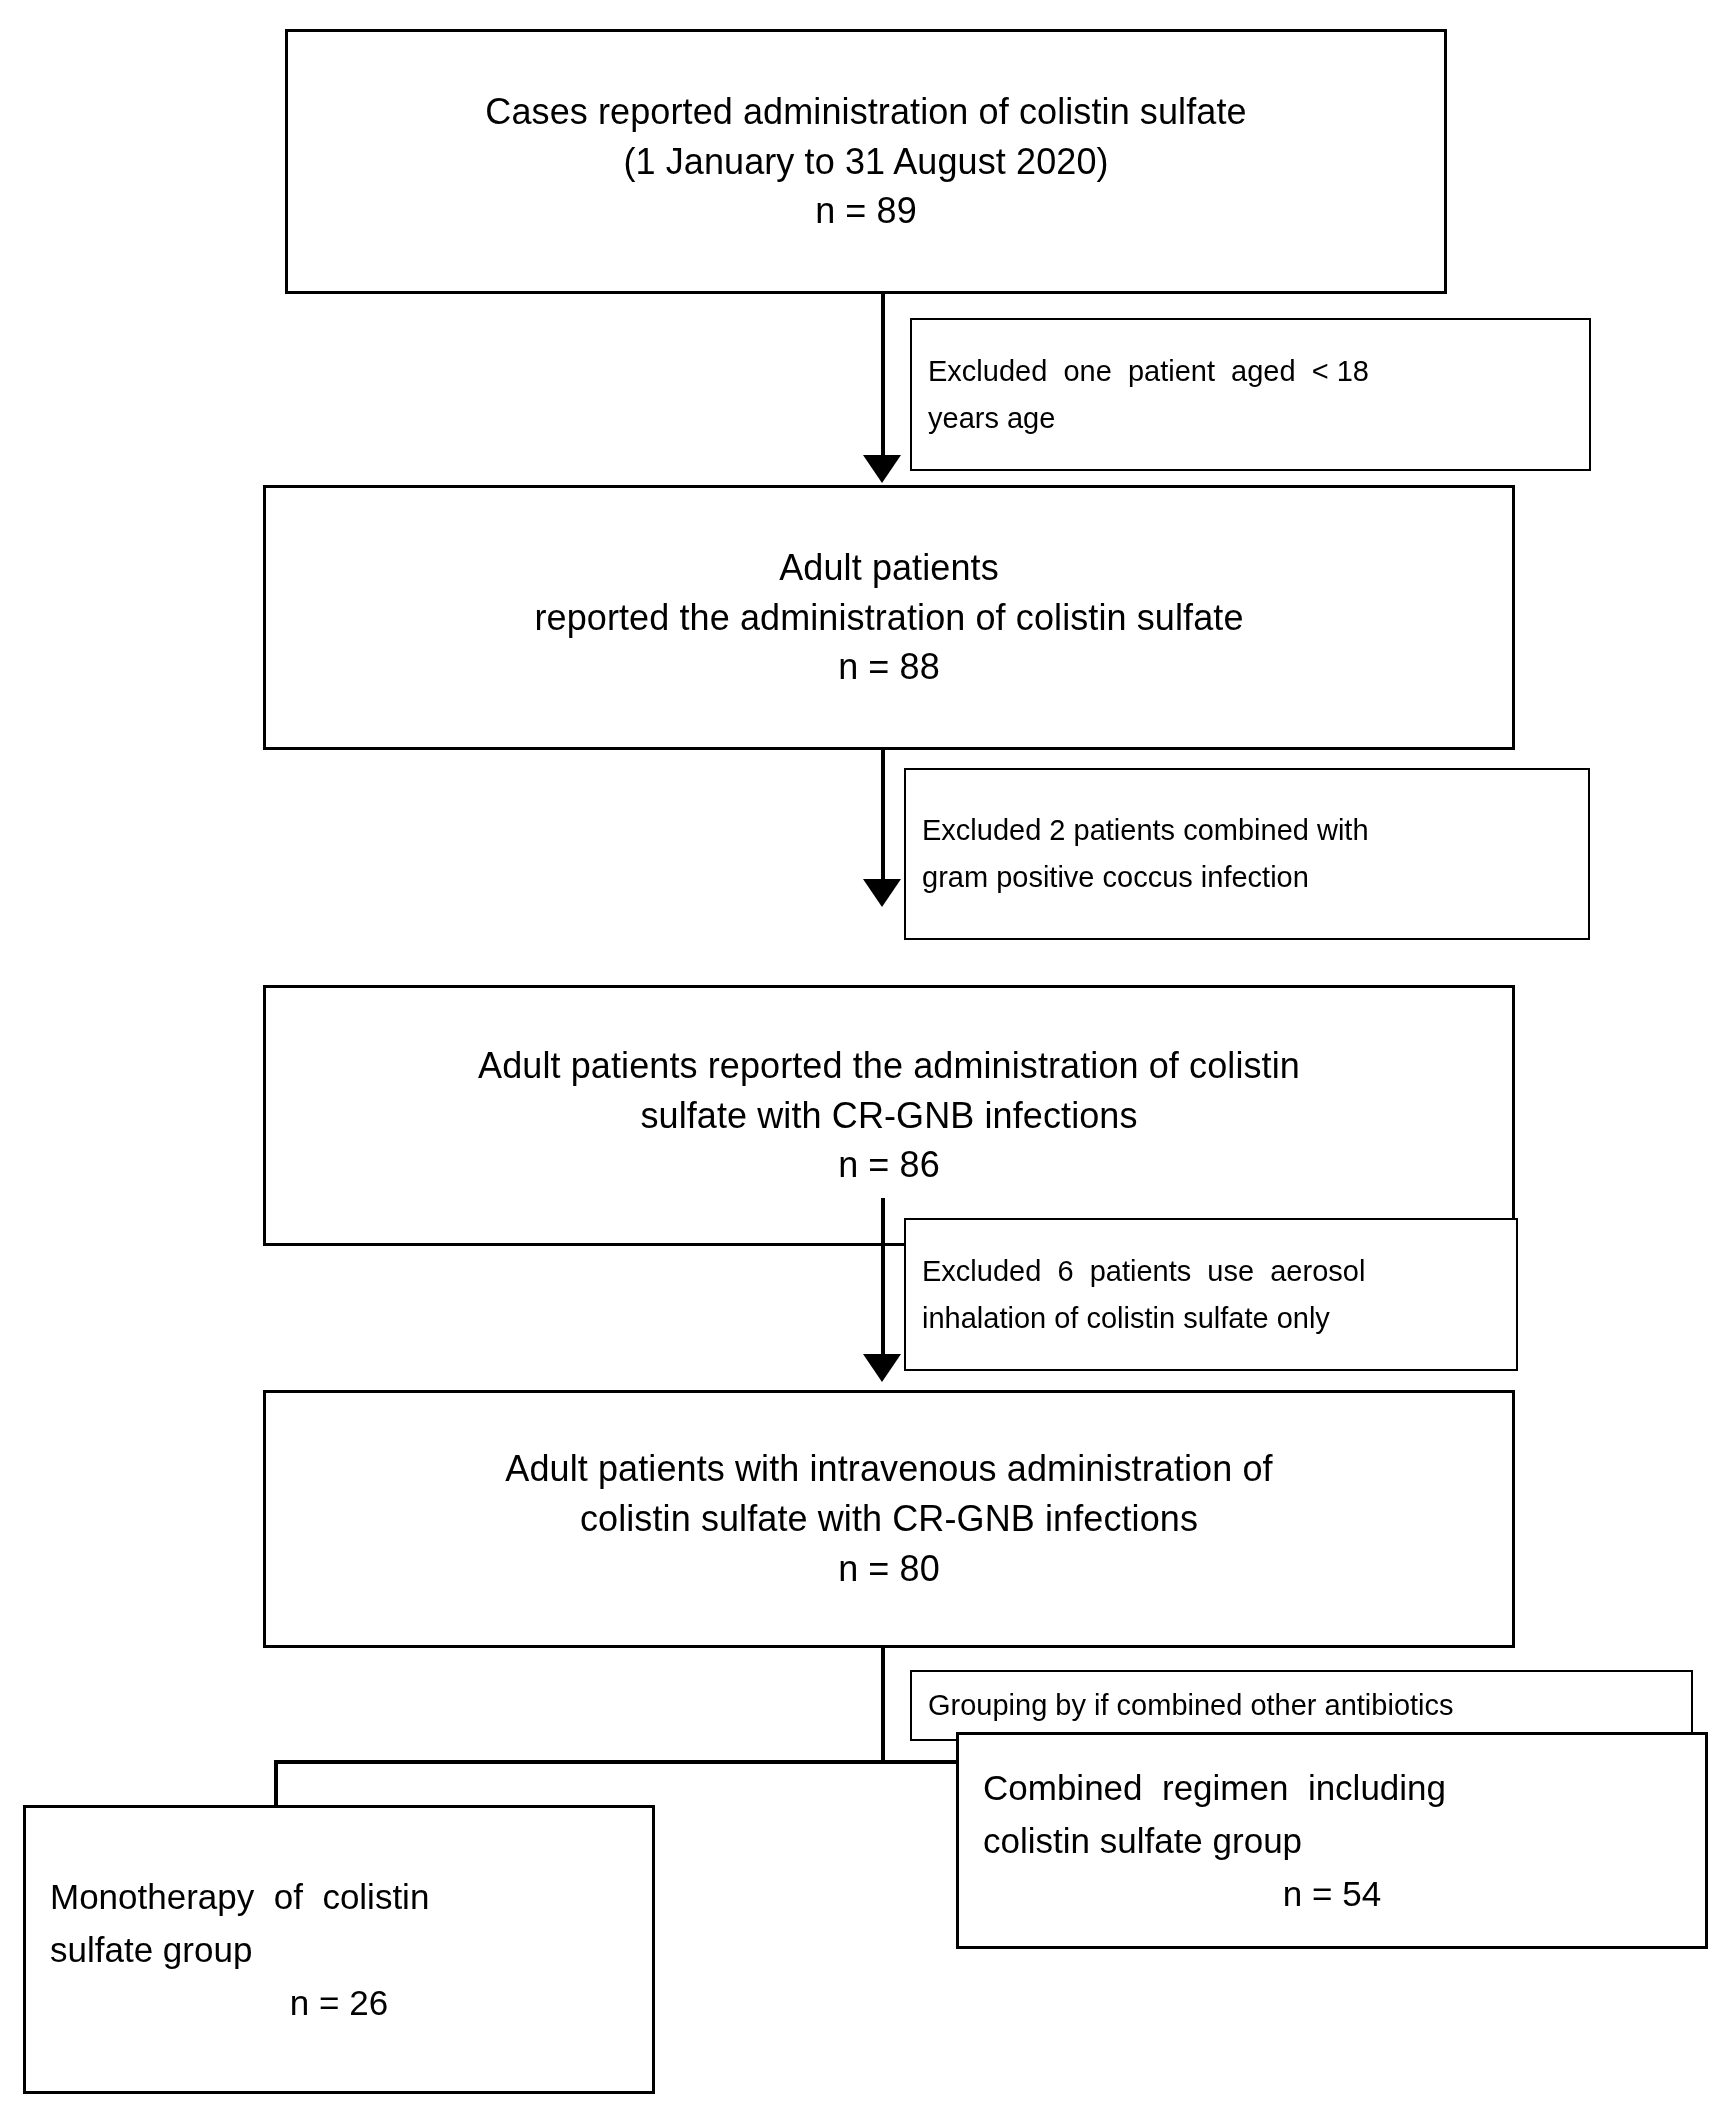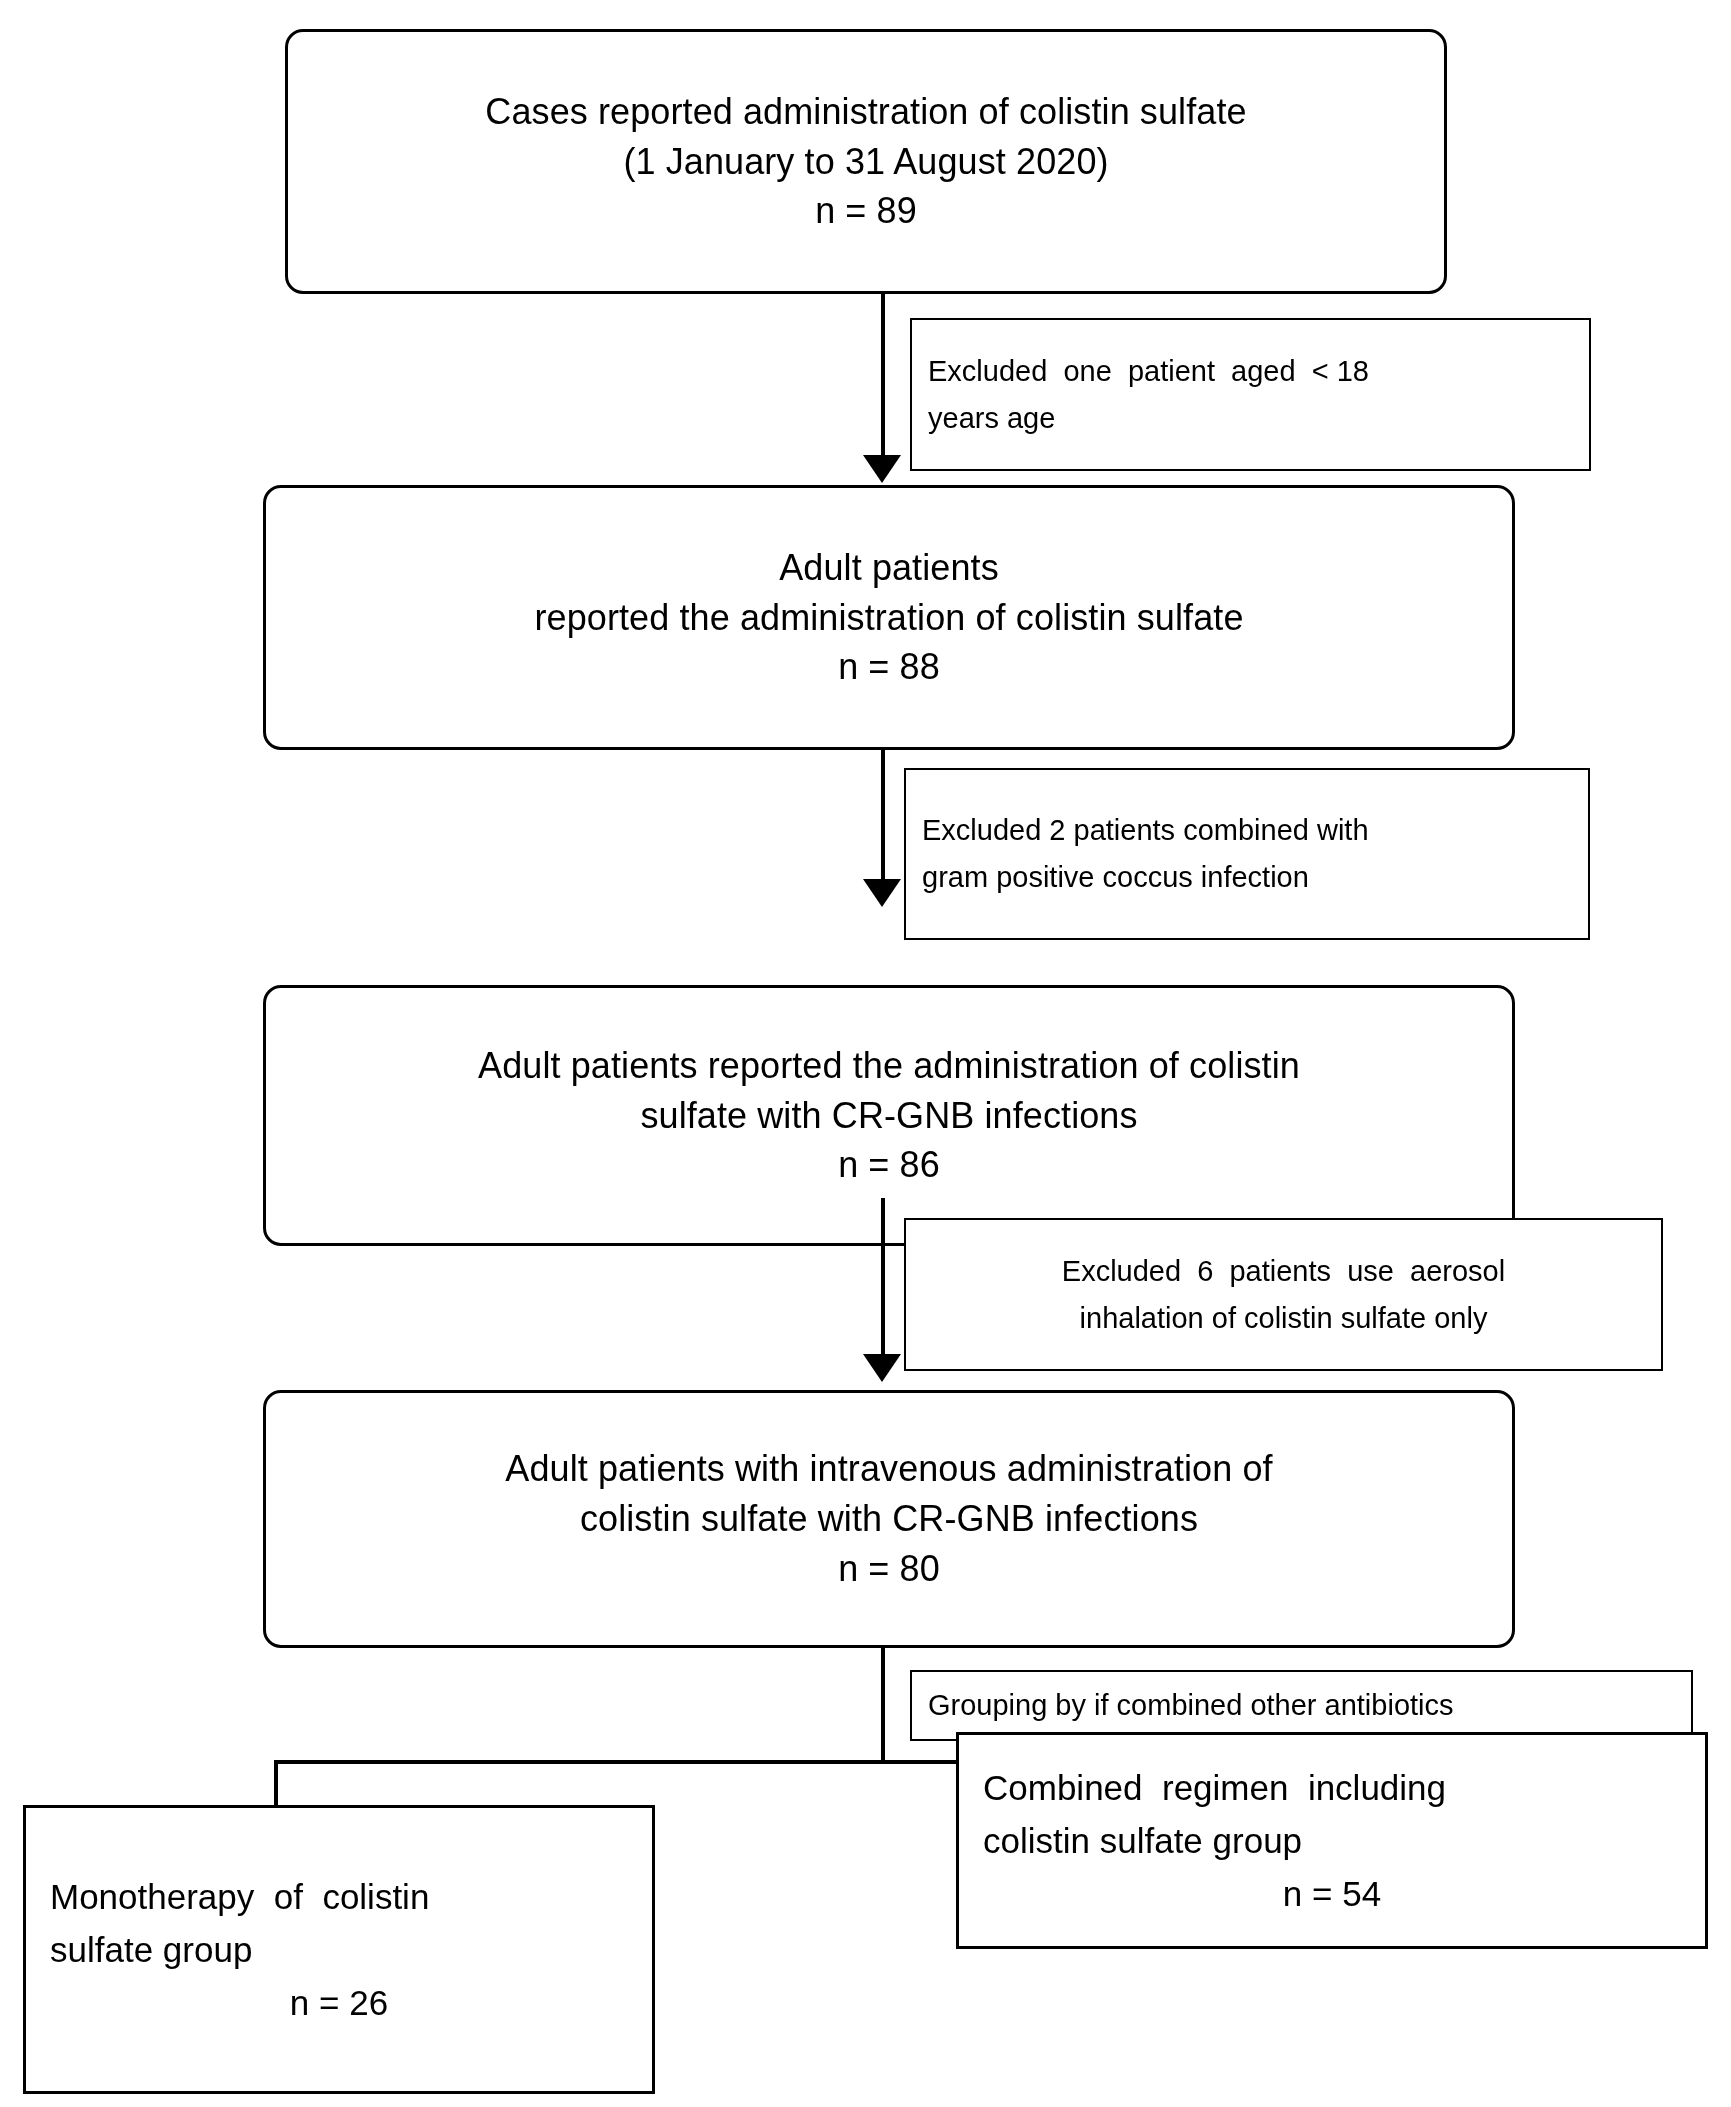--- a/index.html
+++ b/index.html
@@ -24,21 +24,20 @@
     box-sizing: border-box;
     border: 3px solid #000000;
     background: #ffffff;
     display: flex;
     flex-direction: column;
     justify-content: center;
   }
   .box.main {
     align-items: center;
     text-align: center;
-    border-radius: 18px;
   }
   .box.side {
     border-width: 2.4px;
     justify-content: center;
   }
   .line {
     display: block;
     white-space: pre;
   }
 
@@ -134,21 +133,21 @@
 
   <div class="box main" style="left:263px; top:937px; width:1252px; height:261px;margin-top:48px;">
     <span class="line">Adult patients reported the administration of colistin</span>
     <span class="line">sulfate with CR-GNB infections</span>
     <span class="line">n = 86</span>
   </div>
 
   <div class="vline" style="left:881px; top:1198px; height:159px;"></div>
   <div class="arrowhead" style="left:863px; top:1354px;"></div>
 
-  <div class="box side" style="left:904px; top:1218px; width:759px; height:153px;align-items:center;">
+  <div class="box side" style="left:904px; top:1218px; width:614px; height:153px;">
     <span class="line">Excluded  6  patients  use  aerosol</span>
     <span class="line nojustify">inhalation of colistin sulfate only</span>
   </div>
 
   <div class="box main" style="left:263px; top:1390px; width:1252px; height:258px;">
     <span class="line">Adult patients with intravenous administration of</span>
     <span class="line">colistin sulfate with CR-GNB infections</span>
     <span class="line">n = 80</span>
   </div>
 

